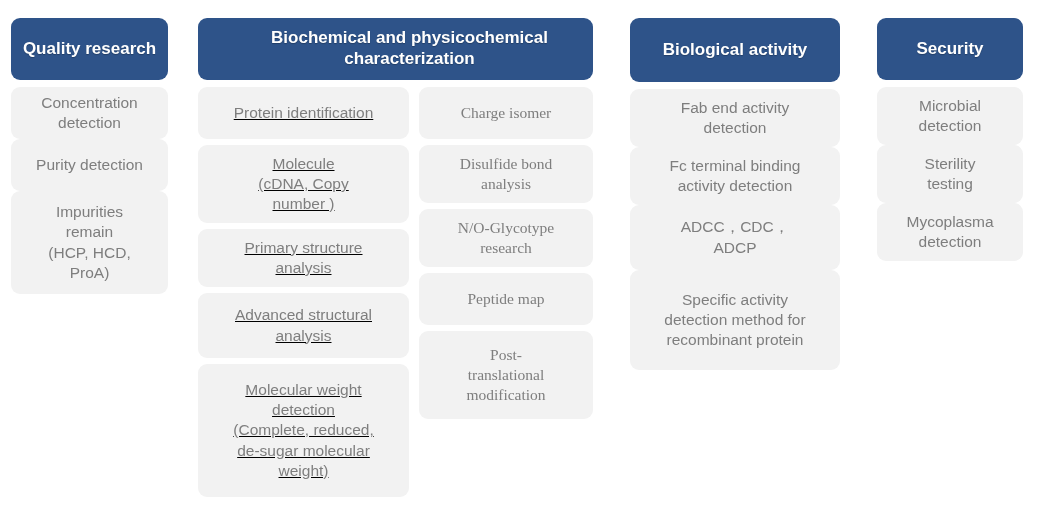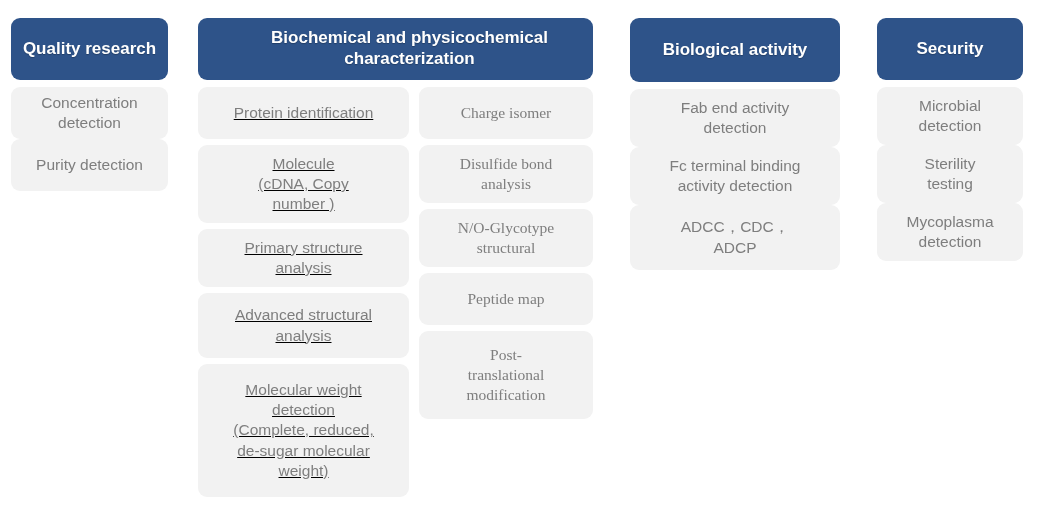--- a/index.html
+++ b/index.html
@@ -95,20 +95,24 @@
 
 <div class="board">
 
   <div class="column col-quality">
     <div class="hdr">Quality
 research</div>
     <div class="col-body">
       <div class="item" style="height:52px">Concentration
 detection</div>
       <div class="item" style="height:52px">Purity detection</div>
+      <div class="item" style="height:103px">Impurities
+remain
+(HCP, HCD,
+ProA)</div>
     </div>
   </div>
 
   <div class="column col-biochem">
     <div class="hdr">Biochemical and physicochemical
 characterization</div>
     <div class="col-body split">
 
       <div class="subcol left">
         <div class="item" style="height:52px">Protein identification</div>
@@ -124,39 +128,42 @@
 (Complete, reduced,
 de-sugar molecular
 weight)</div>
       </div>
 
       <div class="subcol right">
         <div class="item" style="height:52px">Charge isomer</div>
         <div class="item" style="height:58px">Disulfide bond
 analysis</div>
         <div class="item" style="height:58px">N/O-Glycotype
-structural</div>
+research</div>
         <div class="item" style="height:52px">Peptide map</div>
         <div class="item" style="height:88px">Post-
 translational
 modification</div>
       </div>
 
     </div>
   </div>
 
   <div class="column col-bioactivity">
     <div class="hdr">Biological activity</div>
     <div class="col-body">
       <div class="item" style="height:58px">Fab end activity
 detection</div>
       <div class="item" style="height:58px">Fc terminal binding
 activity detection</div>
       <div class="item" style="height:65px">ADCC，CDC，
 ADCP</div>
+      <div class="item" style="height:100px">Specific activity
+detection method for
+recombinant protein</div>
     </div>
   </div>
 
   <div class="column col-security">
     <div class="hdr">Security</div>
     <div class="col-body">
       <div class="item" style="height:58px">Microbial
 detection</div>
       <div class="item" style="height:58px">Sterility
 testing</div>

